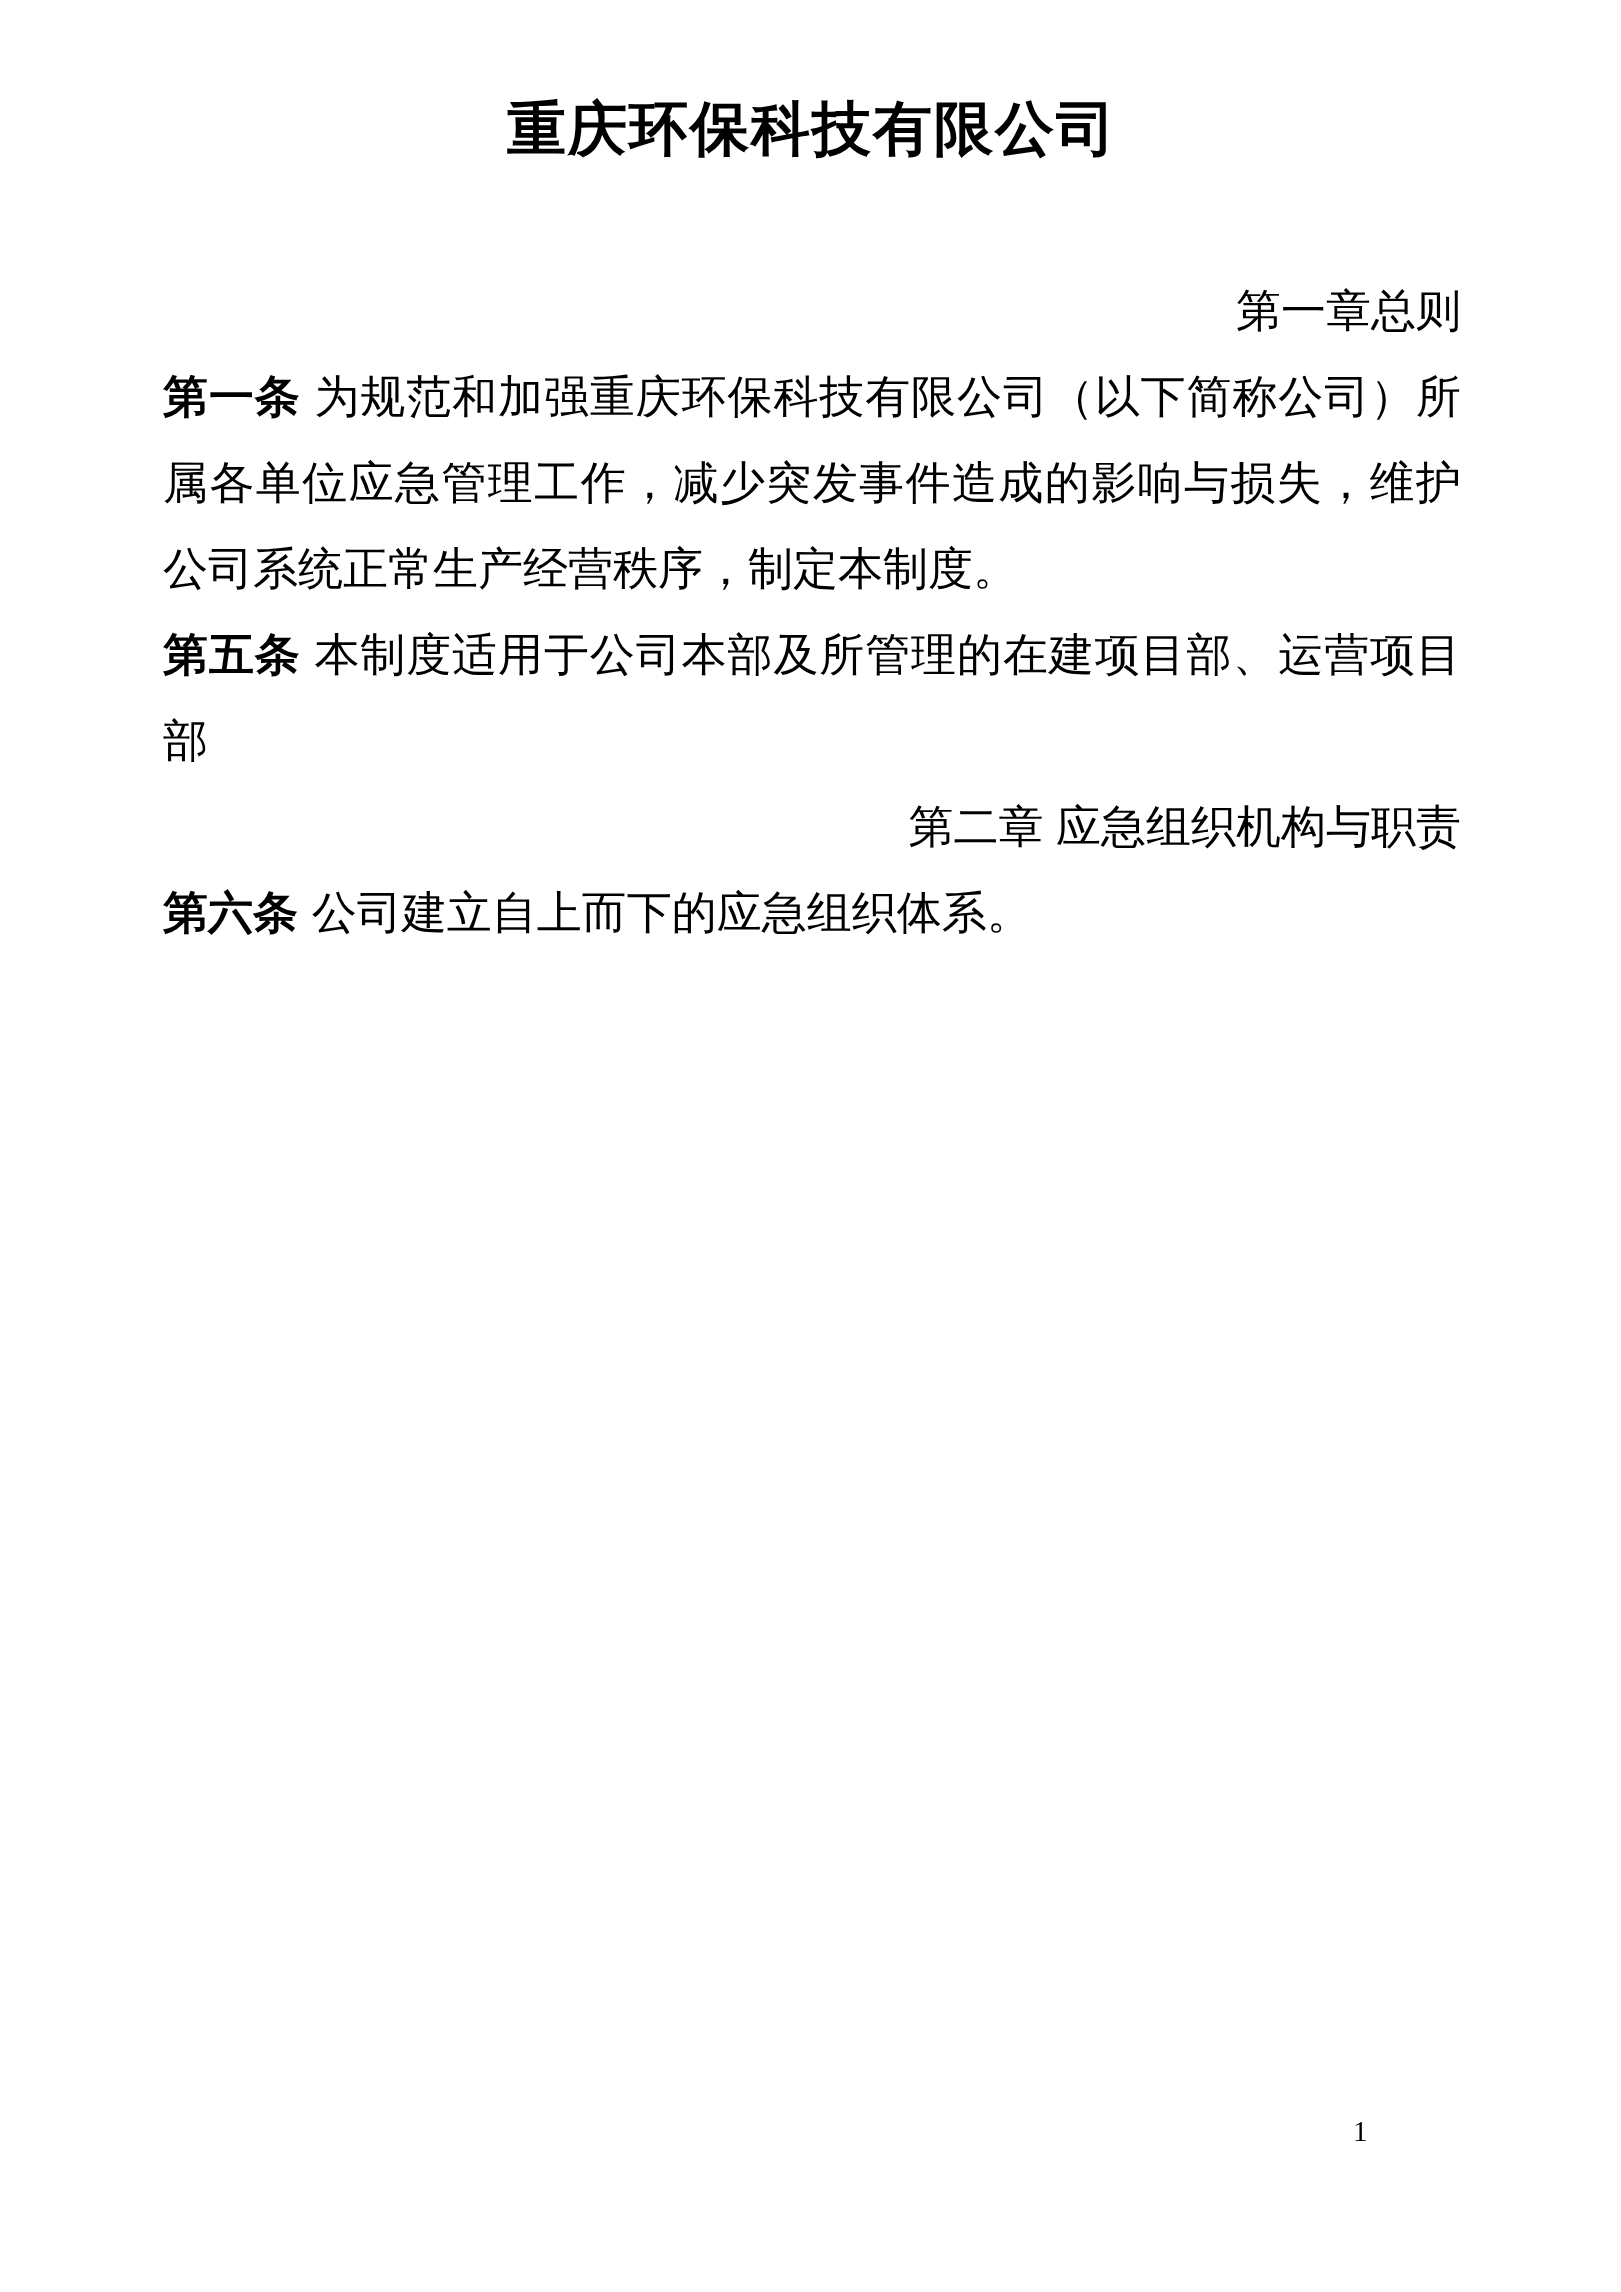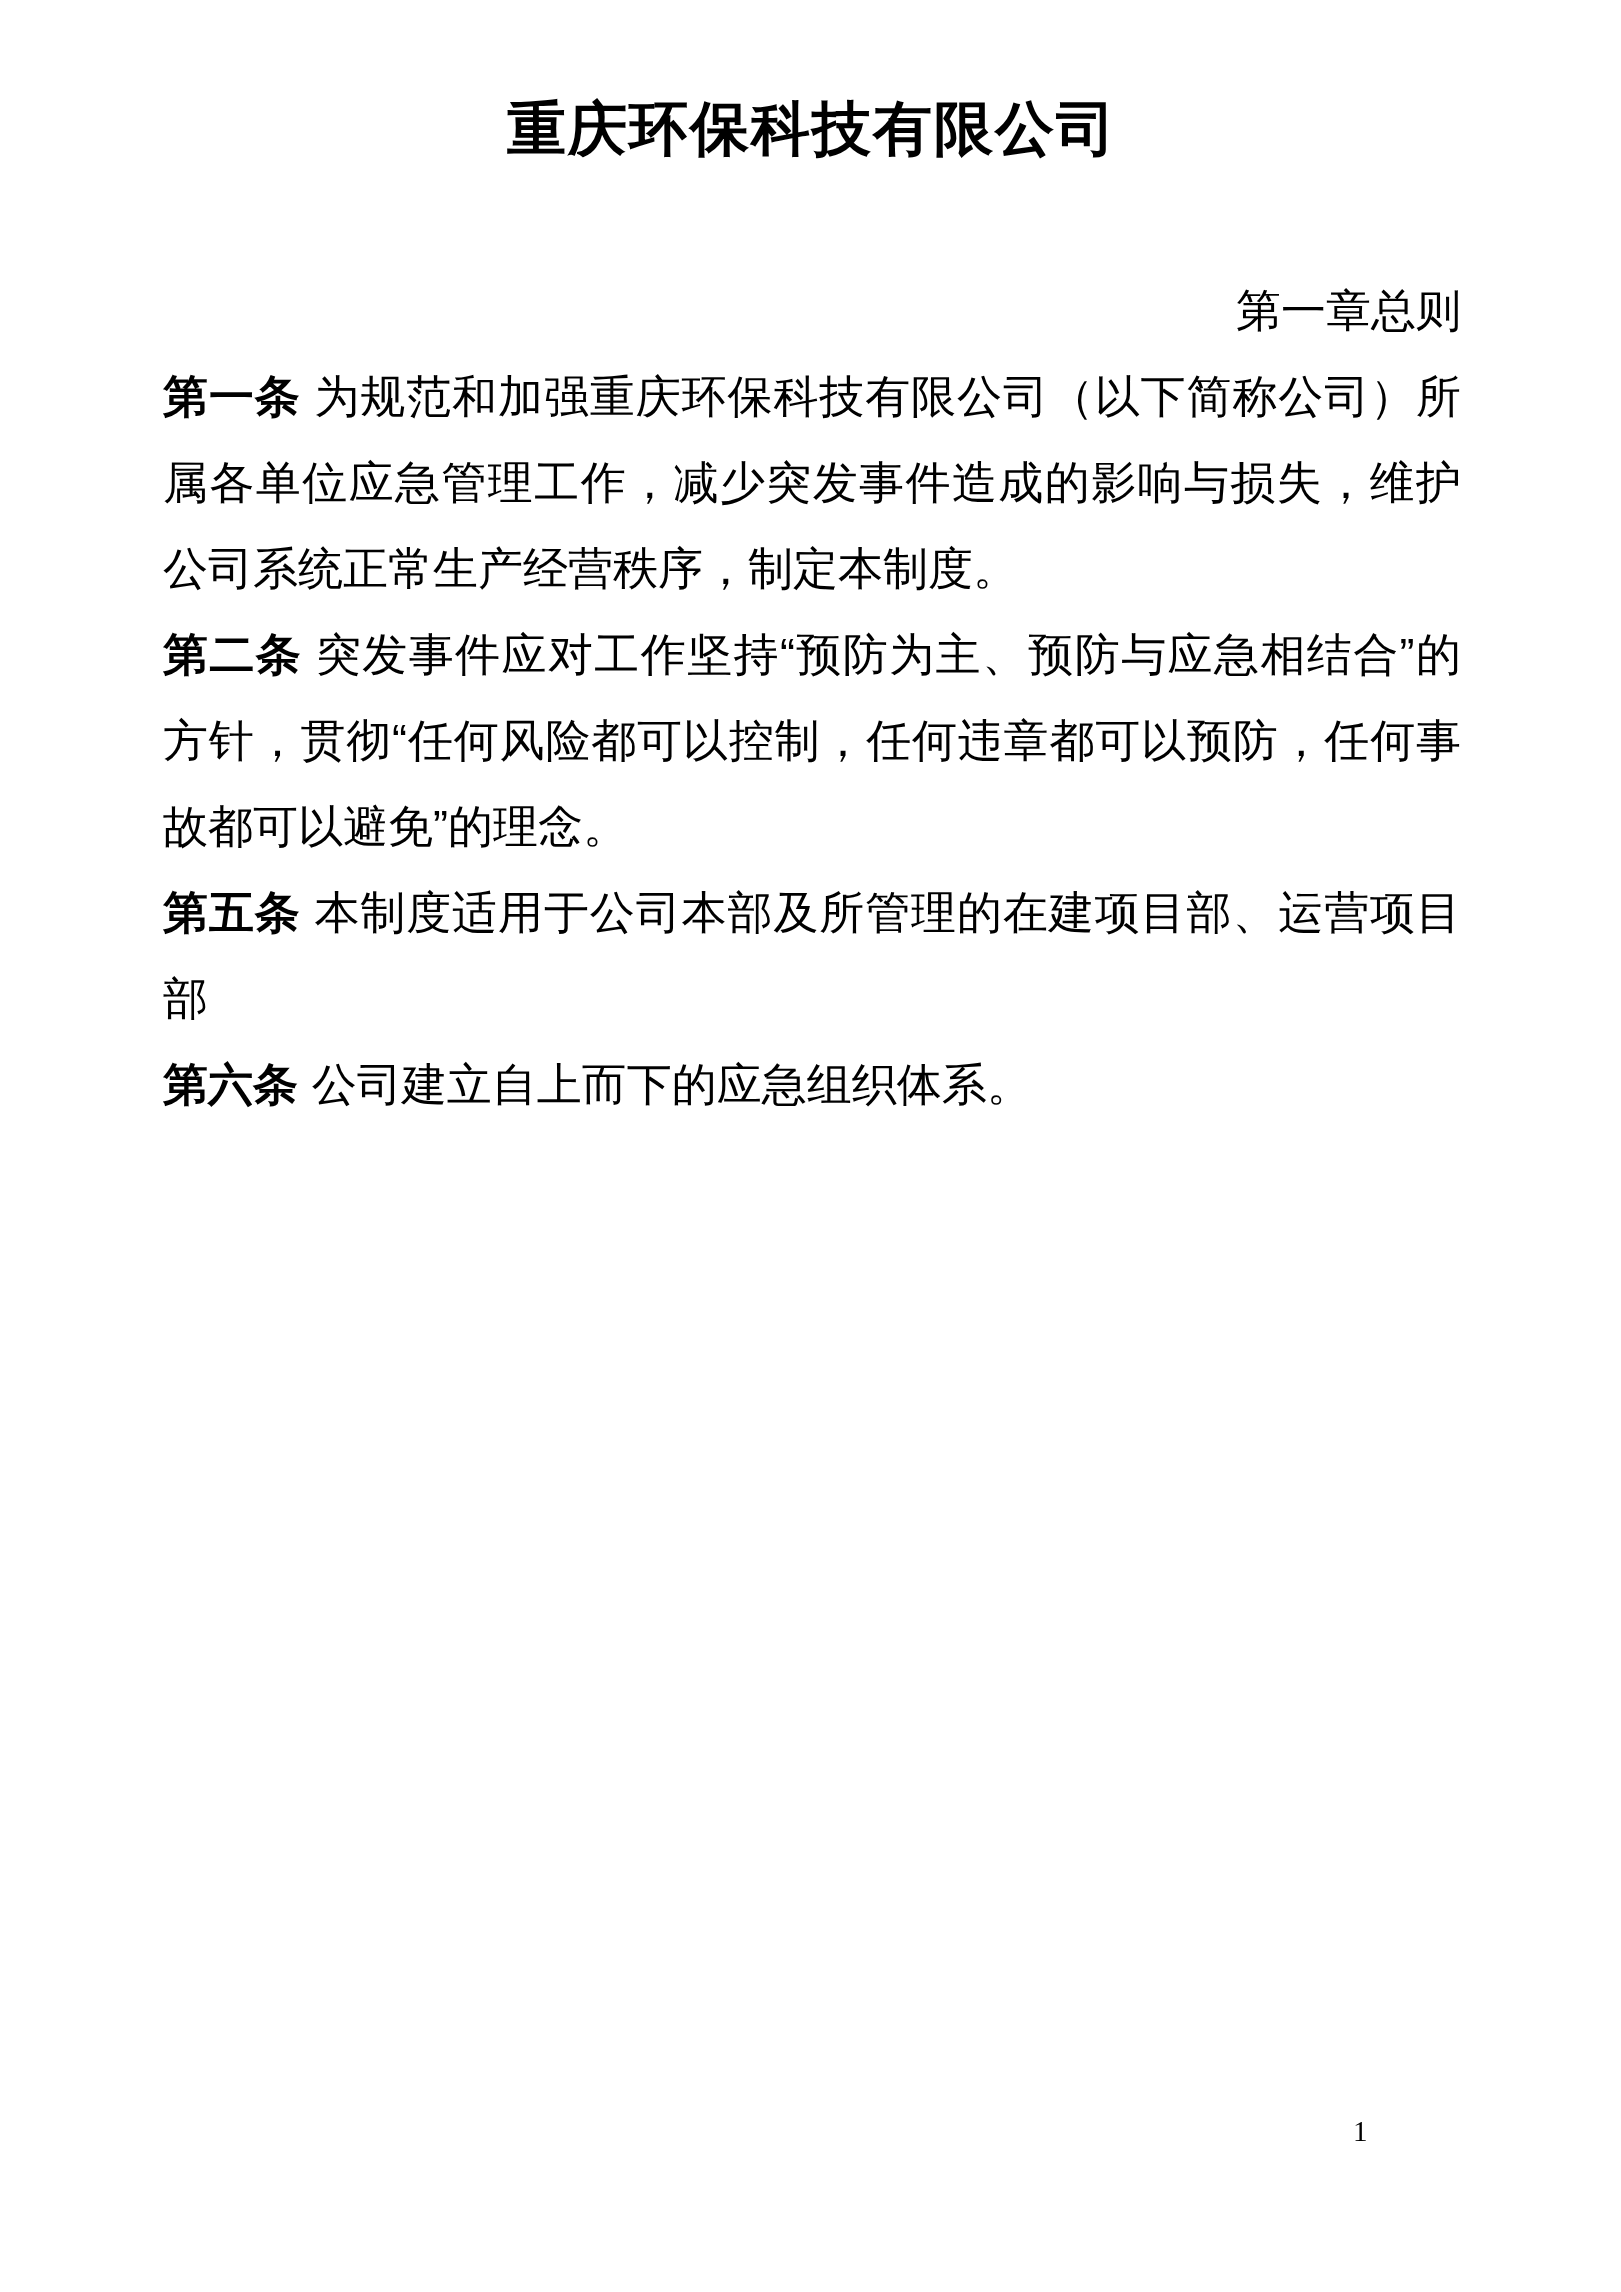--- a/index.html
+++ b/index.html
@@ -65,26 +65,26 @@
   <div class="content">
 
     <h1 class="doc-title">
       <span class="title-line">重庆环保科技有限公司</span>
     </h1>
 
     <h2 class="chapter-heading">第一章总则</h2>
 
     <p class="article"><span class="prefix">第一条</span><span>为规范和加强重庆环保科技有限公司（以下简称公司）所属各单位应急管理工作，减少突发事件造成的影响与损失，维护公司系统正常生产经营秩序，制定本制度。</span></p>
 
-    <p class="article"><span class="prefix">第二条</span><span>突发事件应对工作坚持“预防为主、预防与应急相结合”的方针，贯彻“任何风险都可以控制，任何违章都可以预防，任何事故都可以避免”的理念。</span></p>
 
 
 
     <p class="article"><span class="prefix">第五条</span><span>本制度适用于公司本部及所管理的在建项目部、运营项目部</span></p>
 
+    <h2 class="chapter-heading second">第二章 应急组织机构与职责</h2>
 
     <p class="article"><span class="prefix">第六条</span><span>公司建立自上而下的应急组织体系。</span></p>
 
   </div>
 
   <div class="page-number">1</div>
 </div>
 
 
 </body></html>

